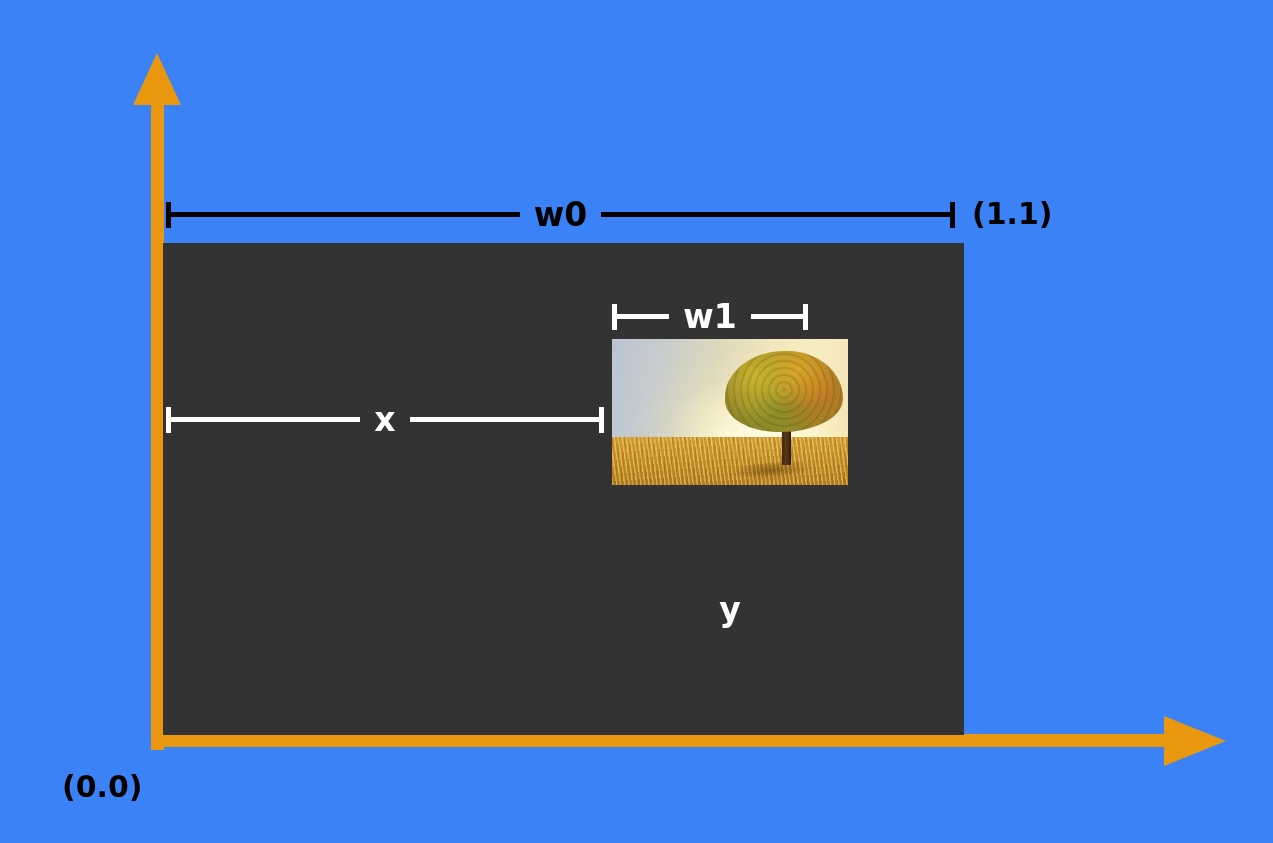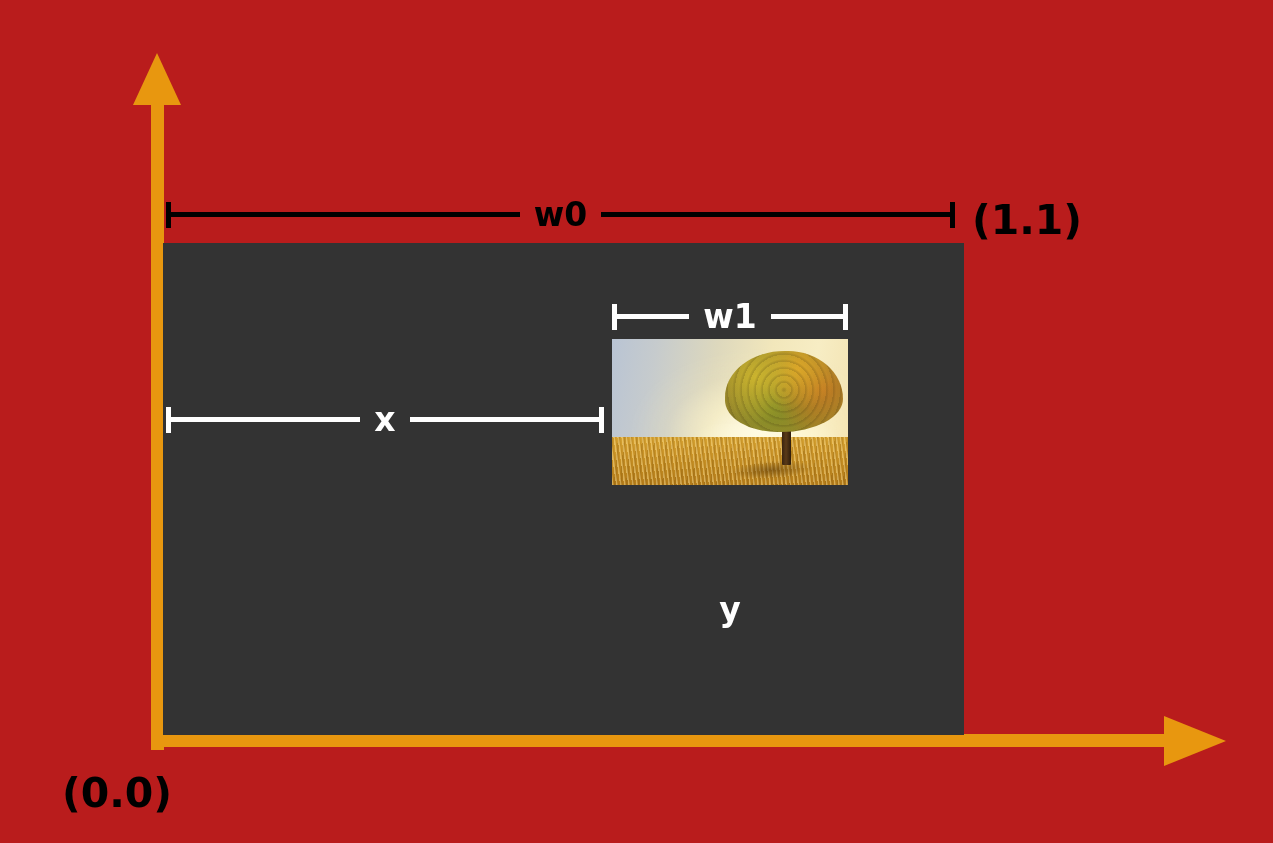--- a/index.html
+++ b/index.html
@@ -7,21 +7,21 @@
     padding: 0;
     background: #ffffff;
   }
   body {
     font-family: "DejaVu Sans", sans-serif;
   }
   #stage {
     position: relative;
     width: 1273px;
     height: 843px;
-    background: #b91c1c;
+    background: #3b82f6;
     overflow: hidden;
   }
 
   
   .axis-shaft-v {
     position: absolute;
     left: 151px;
     top: 100px;
     width: 13px;
     height: 650px;
@@ -205,28 +205,28 @@
   }
   .dim-label-v {
     flex: 0 0 auto;
     padding: 8px 0;
     font-size: 33px;
     line-height: 1;
   }
 
   
   #dim-w0 { left: 166px; top: 198px; width: 789px; }
-  #dim-w1 { left: 612px; top: 300px; width: 236px; }
+  #dim-w1 { left: 612px; top: 300px; width: 196px; }
   #dim-x  { left: 166px; top: 403px; width: 438px; }
   #dim-y  { left: 715px; top: 486px; height: 246px; }
 
   
   .coord-label {
     position: absolute;
-    font-size: 41px;
+    font-size: 30px;
     font-weight: bold;
     color: #000000;
     white-space: nowrap;
   }
   #label-origin { left: 62px; top: 769px; }
   #label-extent { left: 972px; top: 196px; }
 </style>
 </head>
 <body>
 

